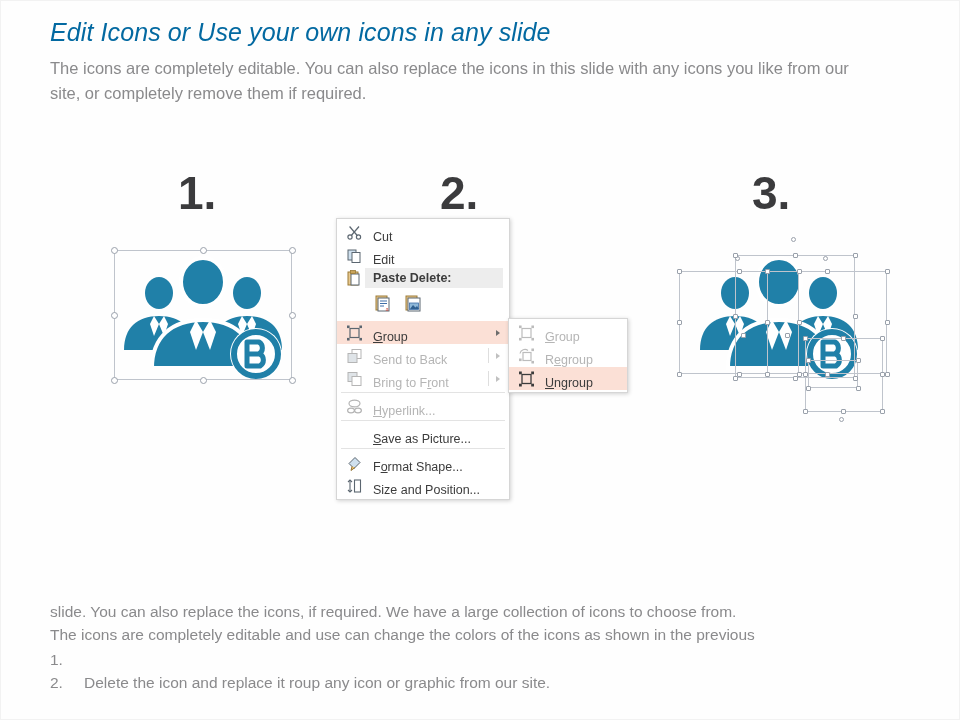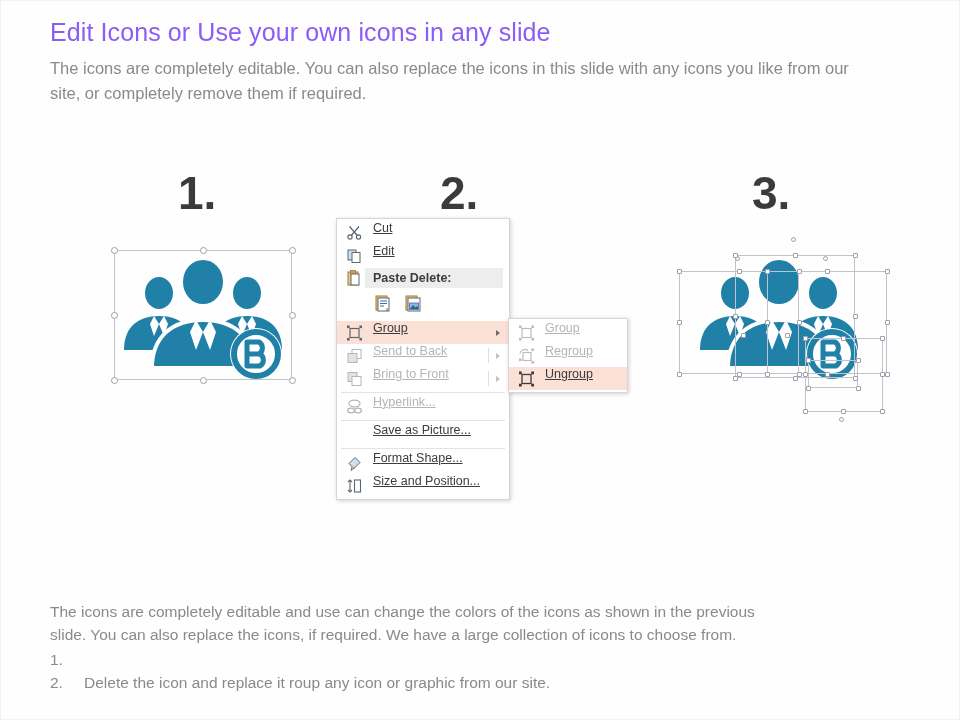--- a/index.html
+++ b/index.html
@@ -11,21 +11,21 @@
     position:relative;
   }
   .slide{
     position:absolute;inset:0;
     background:#fefefe;
     box-shadow:inset 0 0 0 1px #f2f2f2;
   }
   
   .title{
     position:absolute;left:50px;top:18px;
-    font-size:25px;color:#8b5cf6;
+    font-size:25px;font-style:italic;color:#0369a1;
     letter-spacing:.1px;white-space:nowrap;
   }
   .subtitle{
     position:absolute;left:50px;top:56px;width:830px;
     font-size:16.5px;color:#8a8a8c;line-height:25px;
   }
   
   .num{
     position:absolute;font-size:46px;font-weight:bold;color:#3b3b3d;
     line-height:1;
@@ -48,24 +48,23 @@
 
   
   .ctxmenu{
     position:absolute;left:336px;top:218px;width:172px;
     background:#ffffff;border:1px solid #d6d6d6;
     box-shadow:1px 1px 4px rgba(0,0,0,.18);
     font-size:12.5px;color:#3c3c3c;
     padding:2px 0 2px 0;
   }
   .mi{
-    position:relative;display:flex;align-items:flex-start;
+    position:relative;display:flex;align-items:flex-end;
     height:23px;padding-left:36px;padding-right:21px;
     white-space:nowrap;
-    text-decoration:underline;
   }
   .mi .ic{
     position:absolute;left:8px;top:50%;transform:translateY(-50%);
     width:19px;height:19px;display:flex;align-items:center;justify-content:center;
   }
   .mi.disabled{color:#b5b5b5;}
   .mi.hl{background:#fbe0d6;}
   .mi .arrow{
     position:absolute;right:9px;top:50%;transform:translateY(-50%);
     width:0;height:0;border-left:4px solid #6d6d6d;
@@ -421,22 +420,22 @@
   <div class="handle tiny" style="left:839px;top:417px;"></div>
 
   <div class="handle sq tiny" style="left:806px;top:358px;"></div>
   <div class="handle sq tiny" style="left:856px;top:358px;"></div>
   <div class="handle sq tiny" style="left:806px;top:386px;"></div>
   <div class="handle sq tiny" style="left:856px;top:386px;"></div>
   <div class="handle sq tiny" style="left:741px;top:333px;"></div>
   <div class="handle sq tiny" style="left:785px;top:333px;"></div>
 
   <div class="footer">
+    <div>slide. You can also replace the icons, if required. We have a large collection of icons to choose from.</div>
     <div>The icons are completely editable and use can change the colors of the icons as shown in the previous</div>
-    <div>slide. You can also replace the icons, if required. We have a large collection of icons to choose from.</div>
     <div class="ol">
       <div class="olrow">
         <span class="olnum">1.</span>
       </div>
       <div class="olrow">
         <span class="olnum">2.</span>
         <span>Delete the icon and replace it roup any icon or graphic from our site.</span>
       </div>
     </div>
   </div>

